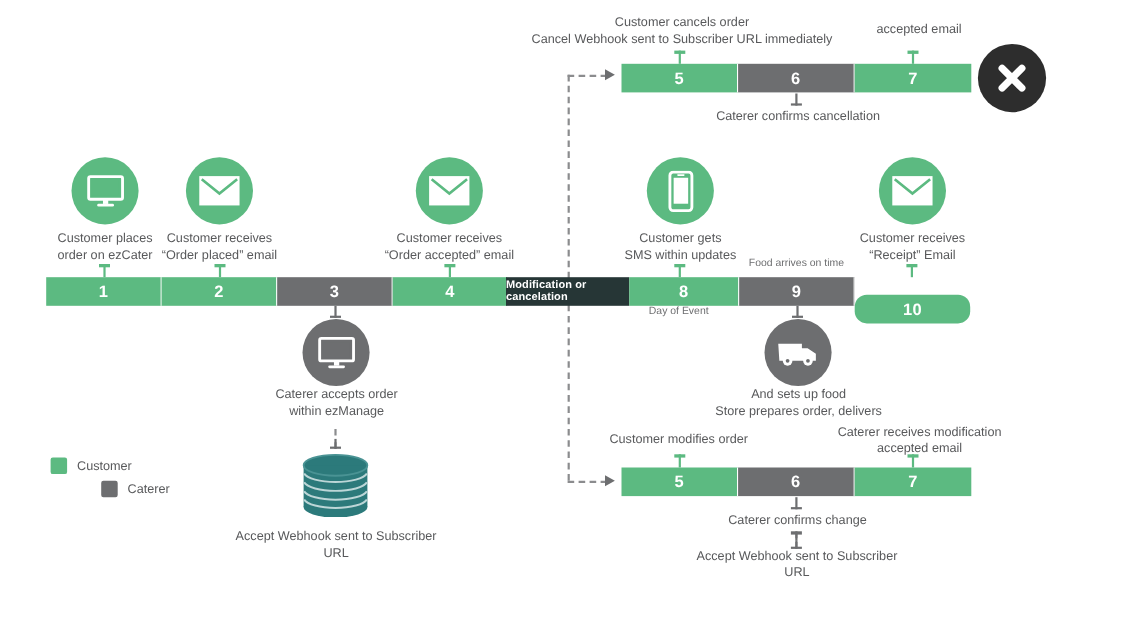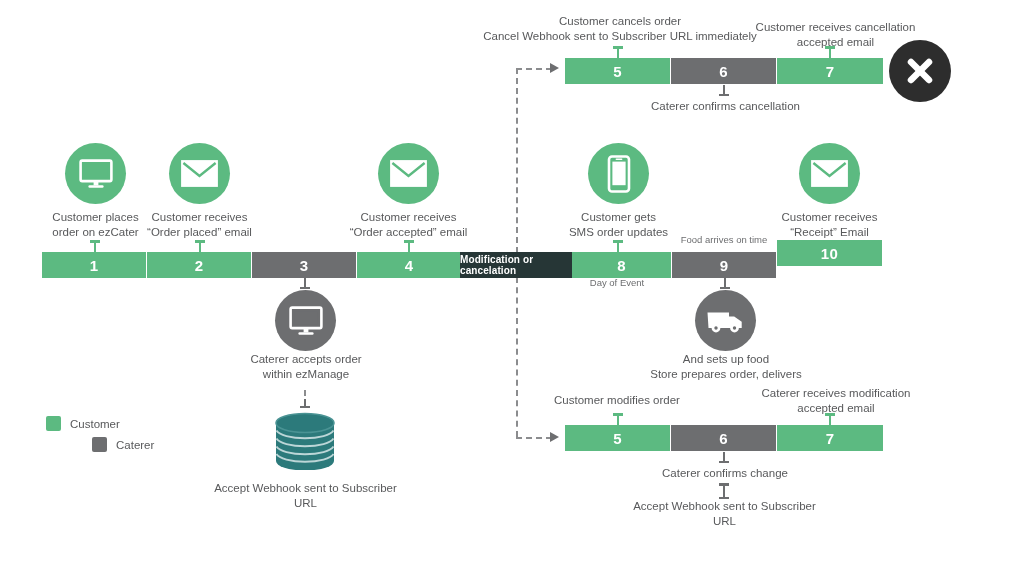--- a/index.html
+++ b/index.html
@@ -155,21 +155,20 @@
 <body>
 
 <div id="stage">
 
   <div class="cap-text" style="left:430px; top:14px; width:380px;">
     <div>Customer cancels order</div>
     <div>Cancel Webhook sent to Subscriber URL immediately</div>
   </div>
 
   <div class="cap-text" style="left:748px; top:20px; width:175px;">
-    <div>Customer receives cancellation</div>
     <div>accepted email</div>
   </div>
 
   <div class="tick green capTop" style="left:617px; top:46px; height:12px;">
       <span class="cap"></span>
     </div>
   <div class="tick green capTop" style="left:829px; top:46px; height:12px;">
       <span class="cap"></span>
     </div>
 
@@ -246,21 +245,21 @@
   <div class="cap-text" style="left:128px; top:210px; width:143px;">
     <div>Customer receives</div>
     <div>“Order placed” email</div>
   </div>
   <div class="cap-text" style="left:336px; top:210px; width:145px;">
     <div>Customer receives</div>
     <div>“Order accepted” email</div>
   </div>
   <div class="cap-text" style="left:547px; top:210px; width:143px;">
     <div>Customer gets</div>
-    <div>SMS order updates</div>
+    <div>SMS within updates</div>
   </div>
   <div class="cap-text" style="left:758px; top:210px; width:143px;">
     <div>Customer receives</div>
     <div>“Receipt” Email</div>
   </div>
 
   <div class="cap-text small" style="left:660px; top:234px; width:128px;">Food arrives on time</div>
 
   <div class="tick green capTop" style="left:94px; top:240px; height:12px;">
       <span class="cap"></span>
@@ -279,21 +278,21 @@
     </div>
 
   <div class="bar-main">
     <div class="seg green" style="left:42px; top:252px; width:105px;">1</div>
     <div class="seg green" style="left:147px; top:252px; width:105px;">2</div>
     <div class="seg gray" style="left:252px; top:252px; width:105px;">3</div>
     <div class="seg green" style="left:357px; top:252px; width:105px;">4</div>
     <div class="seg dark" style="left:460px; top:252px; width:112px;">Modification or cancelation</div>
     <div class="seg green" style="left:572px; top:252px; width:100px;">8</div>
     <div class="seg gray" style="left:672px; top:252px; width:105px;">9</div>
-    <div class="seg green last" style="left:777px; top:240px; width:105px;">10</div>
+    <div class="seg green last" style="left:777px; top:268px; width:105px;border-radius:11px;">10</div>
   </div>
 
   <div class="tick gray capBot" style="left:304px; top:278px; height:11px;">
       <span class="cap"></span>
     </div>
   <div class="tick gray capBot" style="left:724px; top:278px; height:11px;">
       <span class="cap"></span>
     </div>
 
   <div class="cap-text small" style="left:561px; top:277px; width:112px;">Day of Event</div>

